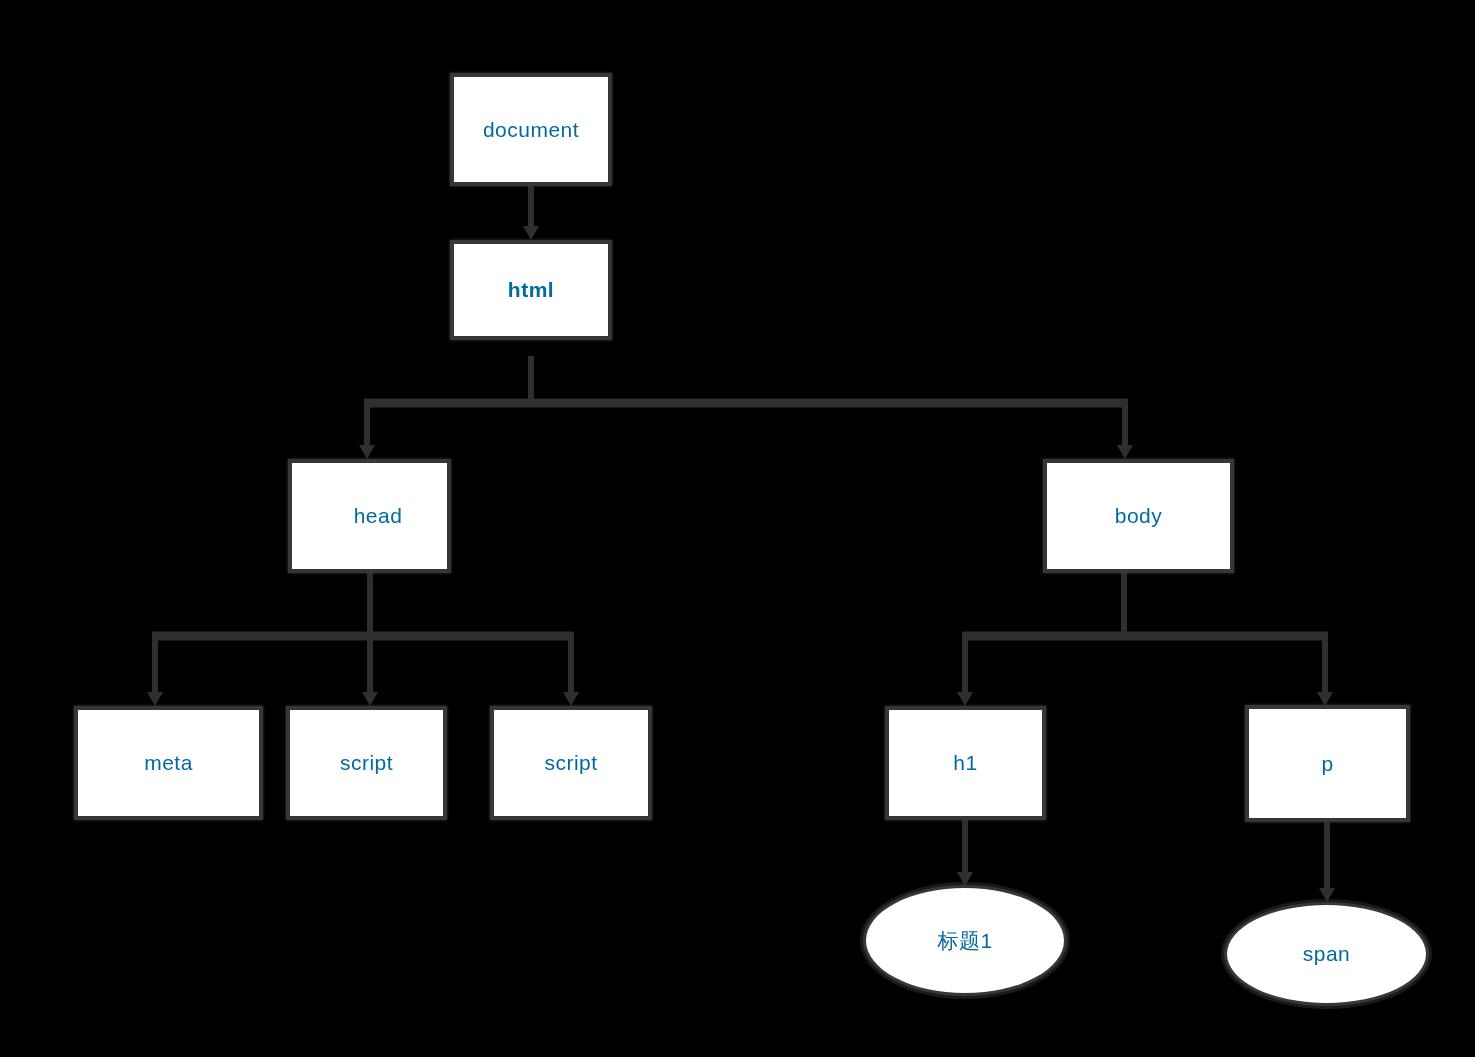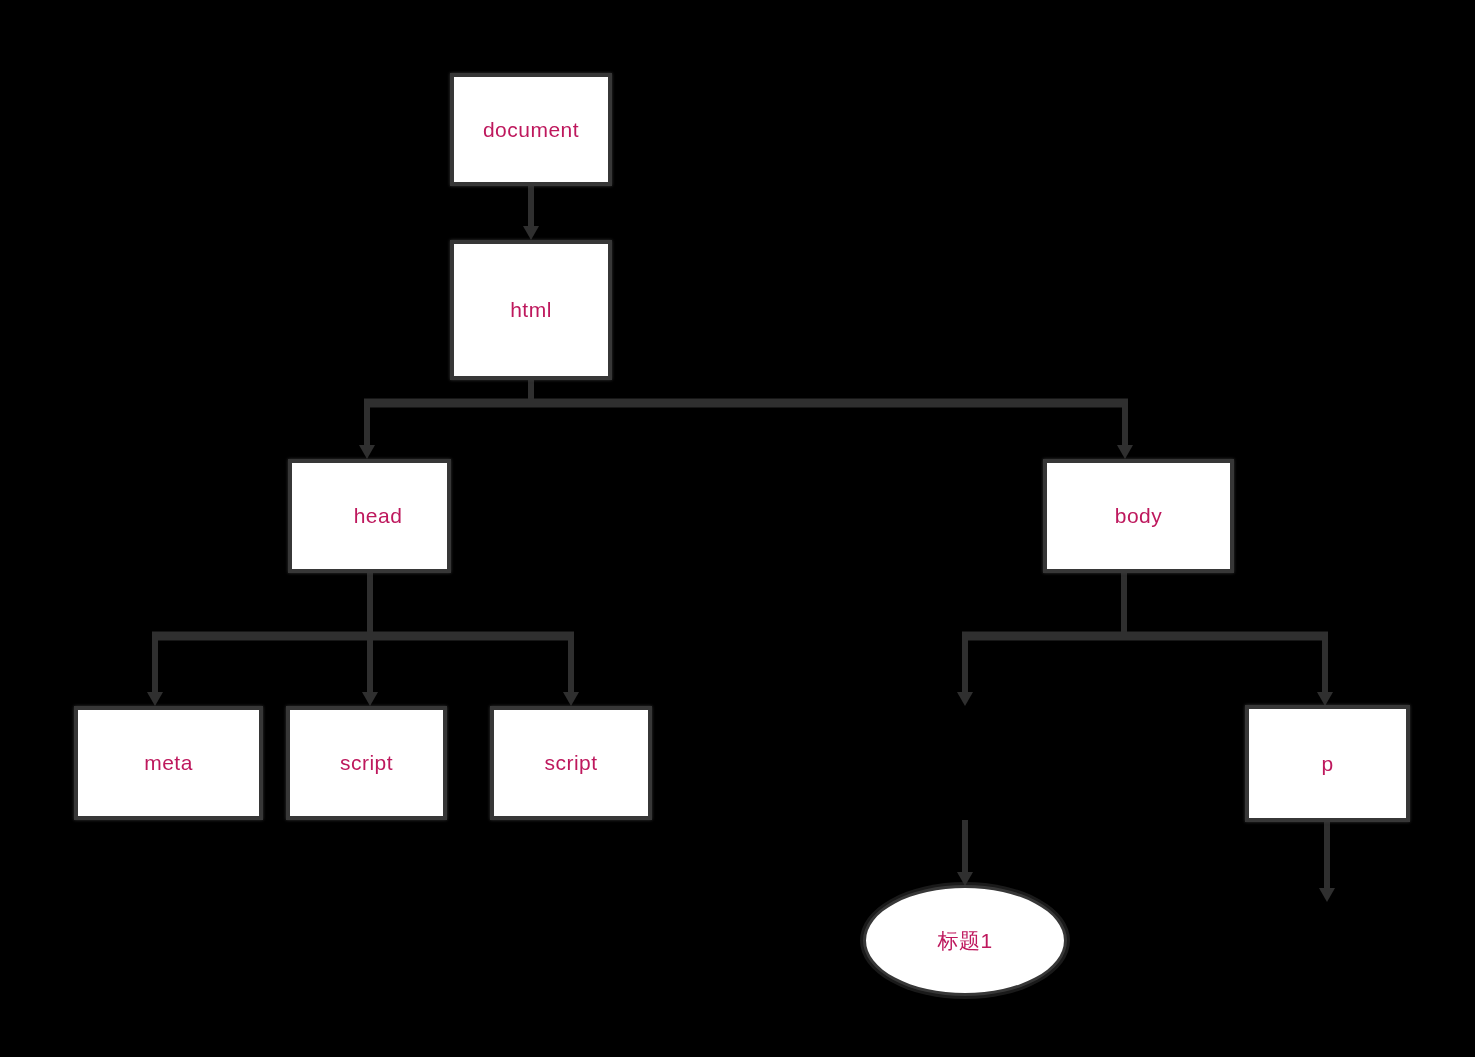--- a/index.html
+++ b/index.html
@@ -17,21 +17,21 @@
   .edges{
     position:absolute;left:0;top:0;
     width:1475px;height:1057px;
   }
   .node{
     position:absolute;
     background:#fff;
     border:4px solid #373737;
     box-sizing:border-box;
     display:flex;align-items:center;justify-content:center;
-    color:#be185d;
+    color:#0369a1;
     font-size:21px;
     letter-spacing:0.5px;
     box-shadow:0 0 3px rgba(60,60,60,0.9);
   }
   .node.ellipse{
     border-radius:50%;
     border-width:3px;
     box-shadow:0 0 0 3px rgba(48,48,48,0.55);
   }
   .node .lbl{white-space:nowrap;}
@@ -76,21 +76,21 @@
       <polygon points="1317,692 1333,692 1325,706"></polygon>
       <polygon points="957,872 973,872 965,886"></polygon>
       <polygon points="1319,888 1335,888 1327,902"></polygon>
     </g>
   </svg>
 
   <div class="node" style="left:450px;top:73px;width:162px;height:113px;">
     <span class="lbl">document</span>
   </div>
 
-  <div class="node" style="left:450px;top:240px;width:162px;height:140px;">
+  <div class="node" style="left:450px;top:240px;width:162px;height:100px;font-weight:bold;">
     <span class="lbl">html</span>
   </div>
 
   <div class="node" style="left:288px;top:459px;width:163px;height:114px;padding-left:17px;">
     <span class="lbl">head</span>
   </div>
 
   <div class="node" style="left:1043px;top:459px;width:191px;height:114px;">
     <span class="lbl">body</span>
   </div>
@@ -100,23 +100,29 @@
   </div>
 
   <div class="node" style="left:286px;top:706px;width:161px;height:114px;">
     <span class="lbl">script</span>
   </div>
 
   <div class="node" style="left:490px;top:706px;width:162px;height:114px;text-align:right;">
     <span class="lbl">script</span>
   </div>
 
+  <div class="node" style="left:885px;top:706px;width:161px;height:114px;">
+    <span class="lbl">h1</span>
+  </div>
 
   <div class="node" style="left:1245px;top:705px;width:165px;height:117px;">
     <span class="lbl">p</span>
   </div>
 
   <div class="node ellipse" style="left:863px;top:885px;width:204px;height:111px;">
     <span class="lbl">标题1</span>
   </div>
 
+  <div class="node ellipse" style="left:1224px;top:902px;width:205px;height:104px;">
+    <span class="lbl">span</span>
+  </div>
 
 </div>
 
 </body></html>

